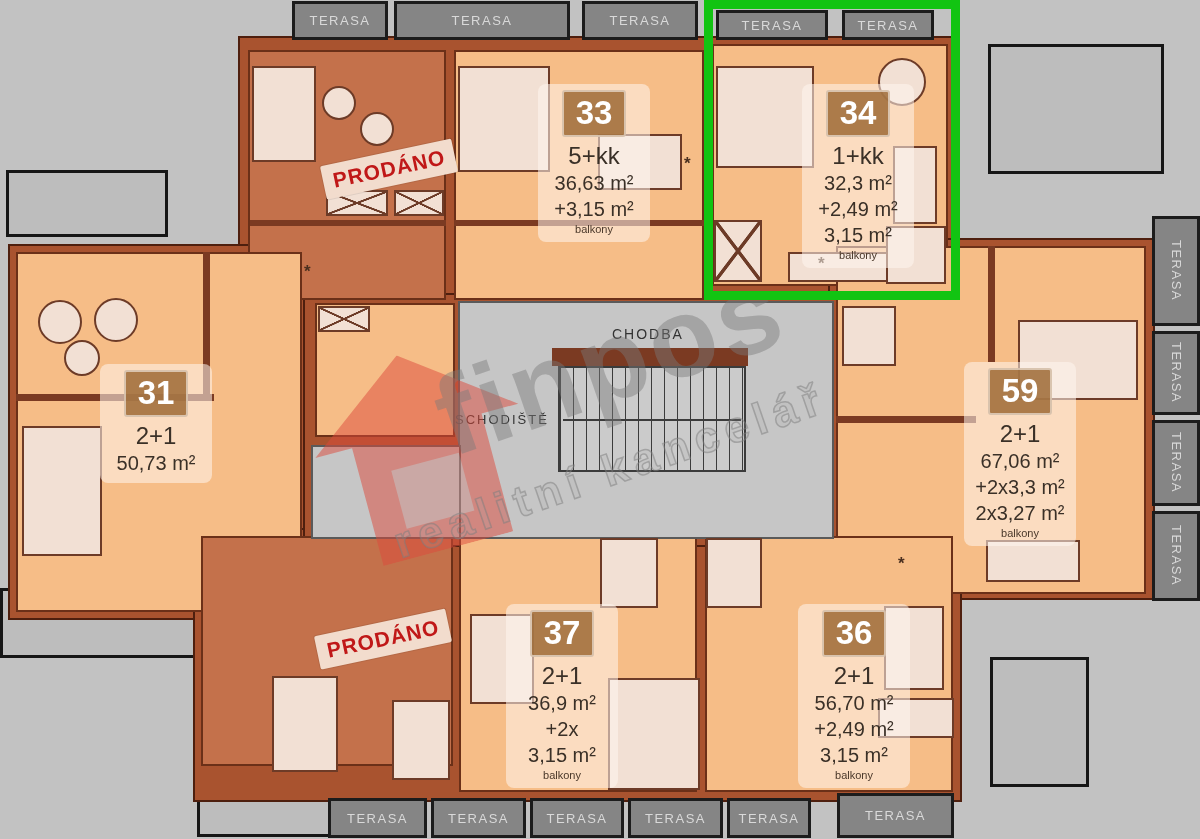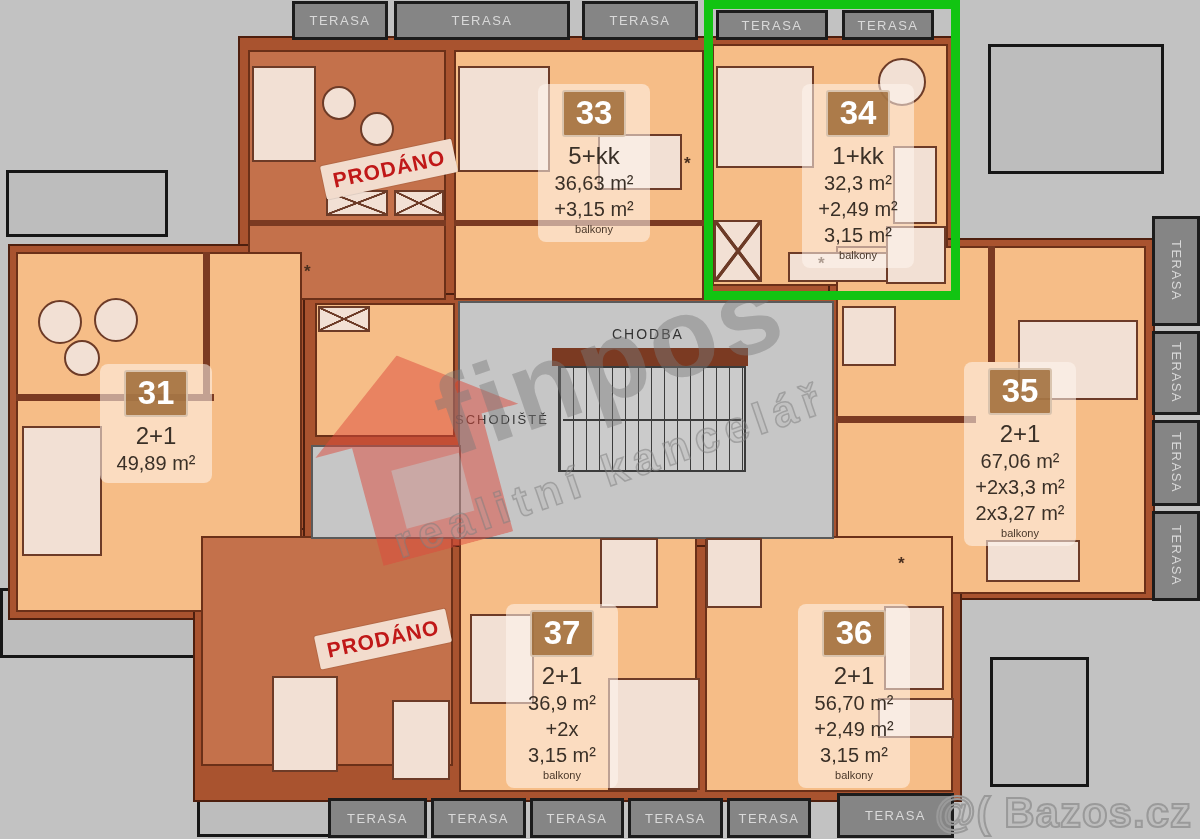--- a/index.html
+++ b/index.html
@@ -153,39 +153,39 @@
   <div class="terr" style="left:837px;top:793px;width:117px;height:45px;">TERASA</div>
 
   <div class="terr vert" style="left:1152px;top:216px;width:48px;height:110px;">TERASA</div>
   <div class="terr vert" style="left:1152px;top:331px;width:48px;height:84px;">TERASA</div>
   <div class="terr vert" style="left:1152px;top:420px;width:48px;height:86px;">TERASA</div>
   <div class="terr vert" style="left:1152px;top:511px;width:48px;height:90px;">TERASA</div>
 
   <div class="card" style="left:100px;top:364px;">
     <div class="num">31</div>
     <div class="layout">2+1</div>
-    <div class="area">49,89 m²</div>
+    <div class="area">50,73 m²</div>
   </div>
   <div class="card" style="left:538px;top:84px;">
     <div class="num">33</div>
     <div class="layout">5+kk</div>
     <div class="area">36,63 m²</div>
     <div class="area">+3,15 m²</div>
     <div class="note">balkony</div>
   </div>
   <div class="card" style="left:786px;top:84px;margin-left:16px;">
     <div class="num">34</div>
     <div class="layout">1+kk</div>
     <div class="area">32,3 m²</div>
     <div class="area">+2,49 m²</div>
     <div class="area">3,15 m²</div>
     <div class="note">balkony</div>
   </div>
   <div class="card" style="left:964px;top:362px;">
-    <div class="num">35</div>
+    <div class="num">59</div>
     <div class="layout">2+1</div>
     <div class="area">67,06 m²</div>
     <div class="area">+2x3,3 m²</div>
     <div class="area">2x3,27 m²</div>
     <div class="note">balkony</div>
   </div>
   <div class="card" style="left:506px;top:604px;">
     <div class="num">37</div>
     <div class="layout">2+1</div>
     <div class="area">36,9 m²</div>
@@ -206,17 +206,16 @@
   <div class="stamp" style="left:316px;top:622px;">PRODÁNO</div>
 
   <div class="wm-logo">
     <svg width="210" height="200" viewBox="0 0 210 200">
       <polygon points="105,0 210,78 172,78 172,200 38,200 38,78 0,78" fill="#dd4a3c"></polygon>
       <rect x="70" y="110" width="70" height="60" fill="#c2c2c2" opacity="0.55"></rect>
     </svg>
   </div>
   <div class="wm-brand">finpos</div>
   <div class="wm-tag">realitní kancelář</div>
-  <div class="wm-site">@( Bazos.cz</div>
 
   <div class="hl"></div>
 
 </div>
 
 </body></html>

